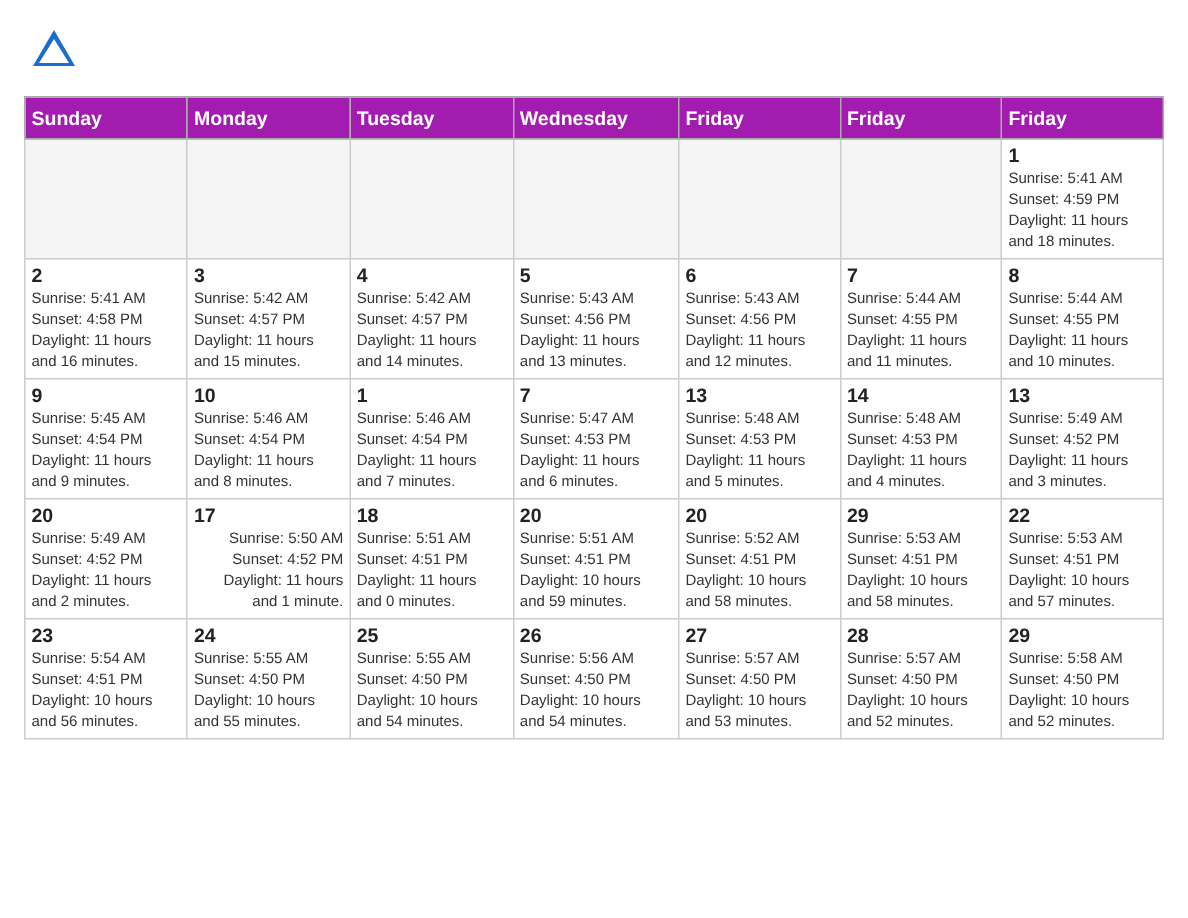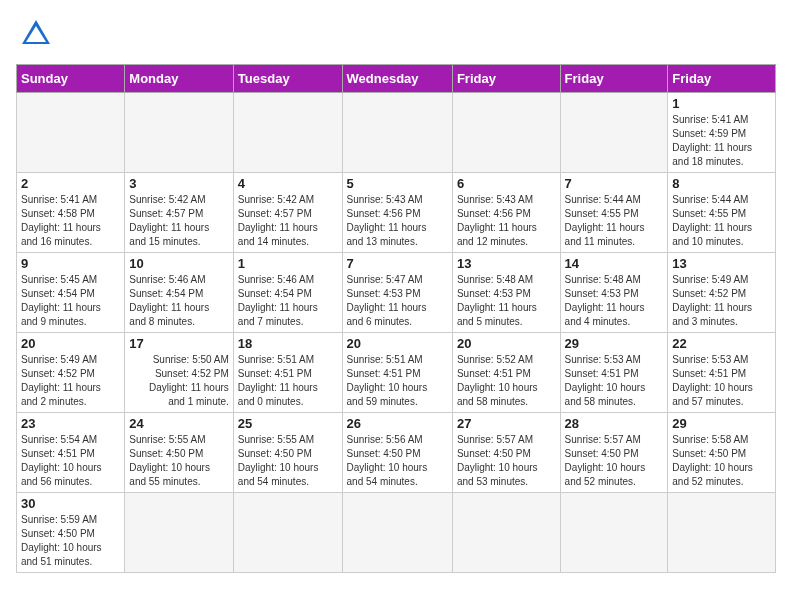--- a/index.html
+++ b/index.html
@@ -320,29 +320,14 @@
 and 52 minutes.</div>
         </td>
         <td>
           <span class="day-number">29</span>
           <div class="day-info" style="white-space: pre-line;">Sunrise: 5:58 AM
 Sunset: 4:50 PM
 Daylight: 10 hours
 and 52 minutes.</div>
         </td>
       </tr>
-      <tr class="last-row">
-        <td>
-          <span class="day-number">30</span>
-          <div class="day-info" style="white-space: pre-line;">Sunrise: 5:59 AM
-Sunset: 4:50 PM
-Daylight: 10 hours
-and 51 minutes.</div>
-        </td>
-        <td class="empty"></td>
-        <td class="empty"></td>
-        <td class="empty"></td>
-        <td class="empty"></td>
-        <td class="empty"></td>
-        <td class="empty"></td>
-      </tr>
     </tbody>
 </table>
 
 </body></html>

